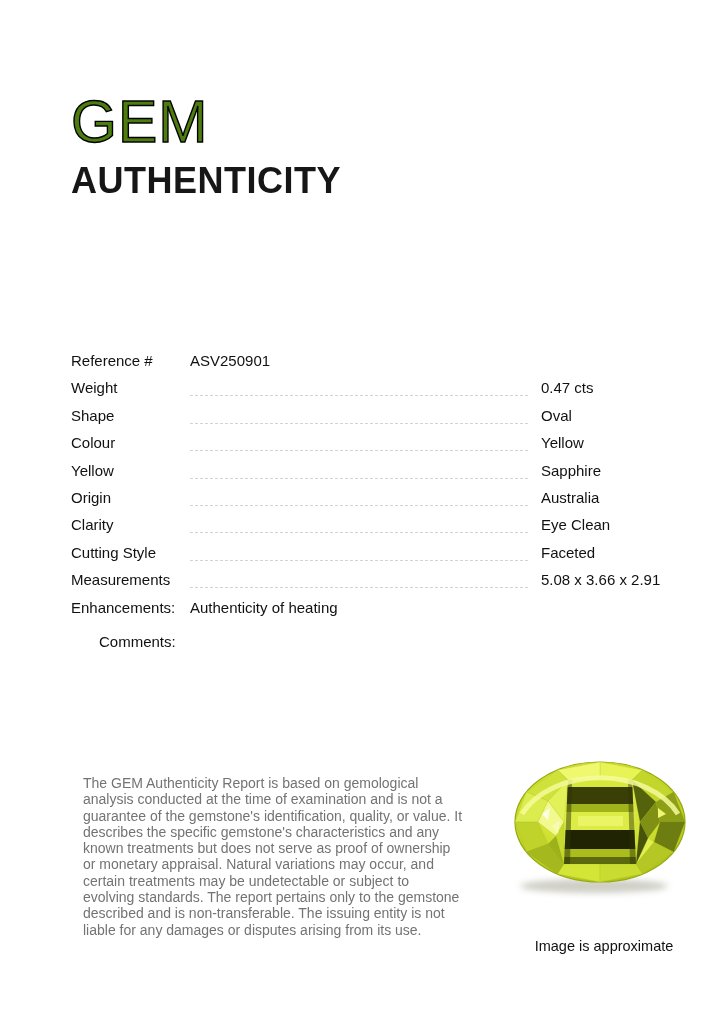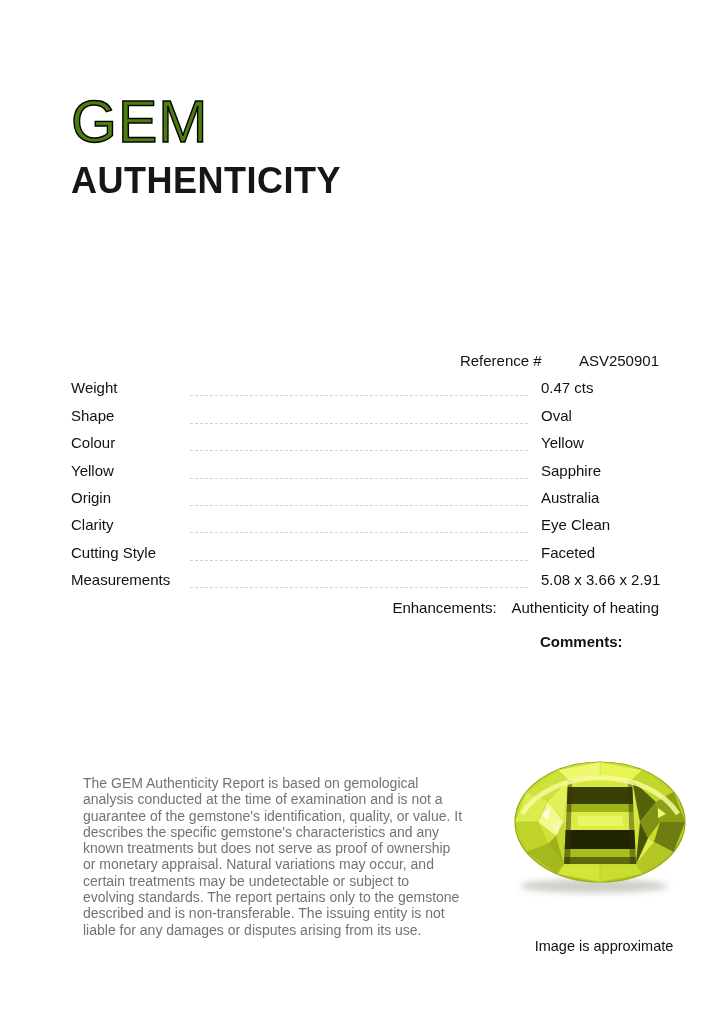--- a/index.html
+++ b/index.html
@@ -9,26 +9,26 @@
   }
   
   .hdr{position:absolute;left:71px;top:97px;}
   .brand{
     font-size:59px;font-weight:normal;line-height:50px;letter-spacing:1px;
     -webkit-text-stroke:1.4px #000;margin-bottom:14px;color:#4d7c0f;
   }
   .rtitle{font-size:36px;font-weight:700;line-height:40px;letter-spacing:.5px;color:#161616;}
   
   .fields{position:absolute;left:71px;top:352px;width:588px;font-size:15px;}
-  .row{display:flex;height:27.4px;align-items:flex-start;justify-content:flex-end;}
+  .row{display:flex;height:27.4px;align-items:flex-start;}
   .lbl{width:119px;flex:none;line-height:18px;white-space:nowrap;}
   .leader{flex:1;height:16px;border-bottom:1px dashed #d3d3d3;margin-right:13px;}
   .val{width:118px;flex:none;line-height:18px;white-space:nowrap;}
   .val-left{line-height:18px;white-space:nowrap;}
-  .row-comments{margin-top:7px;font-weight:bold;}
+  .row-comments{margin-top:7px;}
   .row-comments .lbl{padding-left:28px;}
   
   .disclaimer{
     position:absolute;left:71px;top:763px;width:380px;margin:12px;
     font-size:14px;line-height:16.3px;color:#737373;
   }
   .gemfig{position:absolute;left:492px;top:740px;width:192px;height:205px;margin:16px;}
   .gemfig svg{display:block;}
   .gem-caption{
     position:absolute;top:182px;left:0;width:100%;text-align:center;

